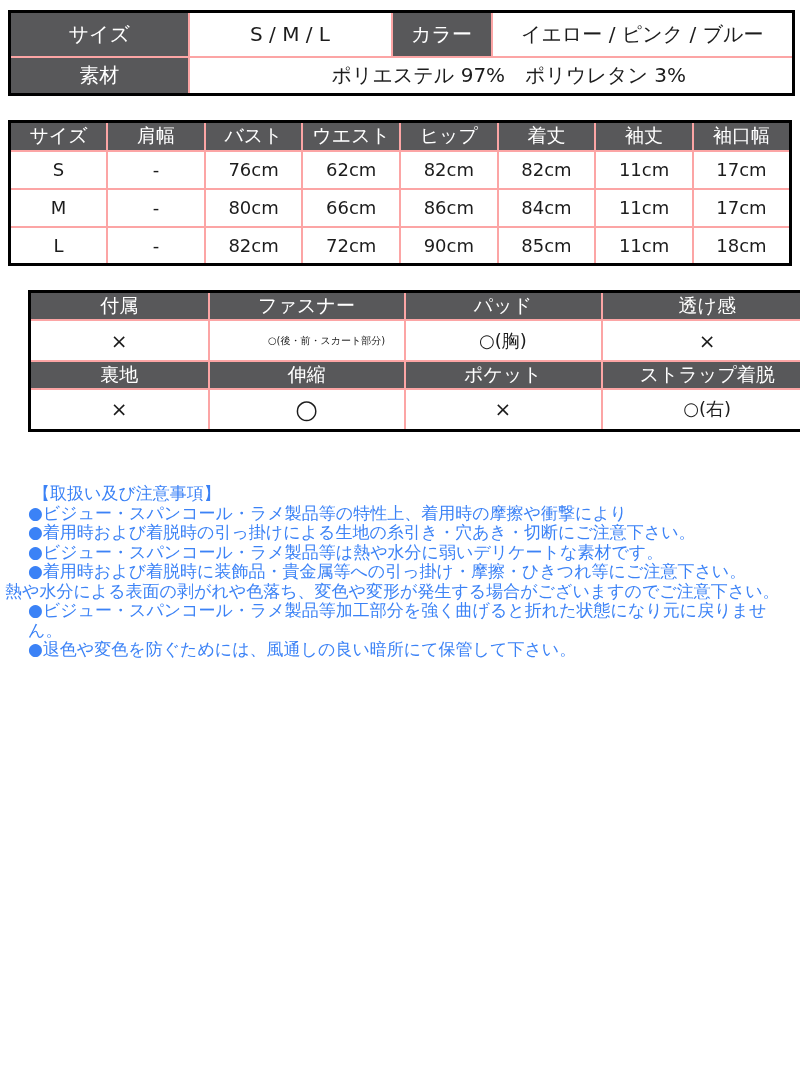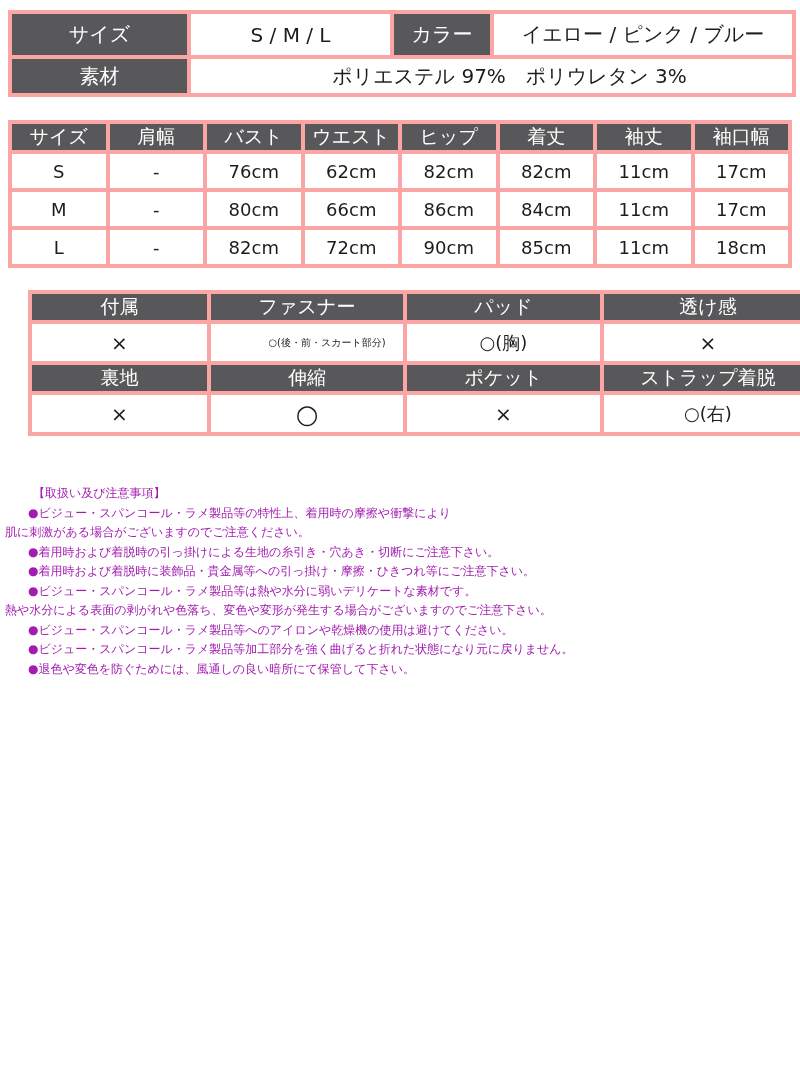--- a/index.html
+++ b/index.html
@@ -6,21 +6,21 @@
   body{
     width:800px;height:1067px;position:relative;background:#ffffff;
     font-family:"DejaVu Sans","Liberation Sans",sans-serif;
     color:#1c1c1c;
   }
   table.spec{
     position:absolute;border-collapse:collapse;table-layout:fixed;
     border:3px solid #000;background:#fff;
   }
   table.spec th,table.spec td{
-    border:4px solid #fca5a5;text-align:center;vertical-align:middle;
+    border:2px solid #fca5a5;text-align:center;vertical-align:middle;
     padding:0;overflow:hidden;white-space:nowrap;font-weight:normal;
   }
   th.hd{background:#58585a;color:#ffffff;font-weight:bold;}
 
   
   #summary{left:8px;top:10px;width:784px;font-size:20px;}
   #summary .material-val{white-space:pre;padding-left:36px;}
 
   
   #sizechart{left:8px;top:120px;width:784px;}
@@ -31,21 +31,21 @@
   #features{left:8px;top:290px;width:784px;margin-left:20px;}
   #features th{font-size:19px;}
   #features td{font-size:20px;}
   #features td.c-small{font-size:10px;padding-left:40px;}
   #features td.c-big{font-size:26px;}
   #features td.c-mix{font-size:18px;}
 
   
   #notes{
     position:absolute;left:5px;top:484px;width:790px;
-    font-size:12px;line-height:19.5px;color:#a21caf;
+    font-size:17px;line-height:19.5px;color:#3b82f6;
   }
   #notes .n-head{padding-left:28px;}
   #notes .n-bullet{padding-left:23px;}
   #notes .n-cont{padding-left:0;}
 </style>
 </head>
 <body>
 
 <table class="spec" id="summary">
   <colgroup>
@@ -144,21 +144,19 @@
     <td class="c-big">○</td>
     <td>×</td>
     <td class="c-mix">○(右)</td>
   </tr>
 </tbody>
   </table>
 
 <div id="notes">
   <div class="n-head">【取扱い及び注意事項】</div>
   <div class="n-bullet">●ビジュー・スパンコール・ラメ製品等の特性上、着用時の摩擦や衝撃により</div>
-  <div class="n-cont">肌に刺激がある場合がございますのでご注意ください。</div>
   <div class="n-bullet">●着用時および着脱時の引っ掛けによる生地の糸引き・穴あき・切断にご注意下さい。</div>
+  <div class="n-bullet">●ビジュー・スパンコール・ラメ製品等は熱や水分に弱いデリケートな素材です。</div>
   <div class="n-bullet">●着用時および着脱時に装飾品・貴金属等への引っ掛け・摩擦・ひきつれ等にご注意下さい。</div>
-  <div class="n-bullet">●ビジュー・スパンコール・ラメ製品等は熱や水分に弱いデリケートな素材です。</div>
   <div class="n-cont">熱や水分による表面の剥がれや色落ち、変色や変形が発生する場合がございますのでご注意下さい。</div>
-  <div class="n-bullet">●ビジュー・スパンコール・ラメ製品等へのアイロンや乾燥機の使用は避けてください。</div>
   <div class="n-bullet">●ビジュー・スパンコール・ラメ製品等加工部分を強く曲げると折れた状態になり元に戻りません。</div>
   <div class="n-bullet">●退色や変色を防ぐためには、風通しの良い暗所にて保管して下さい。</div>
 </div>
 
 </body></html>

